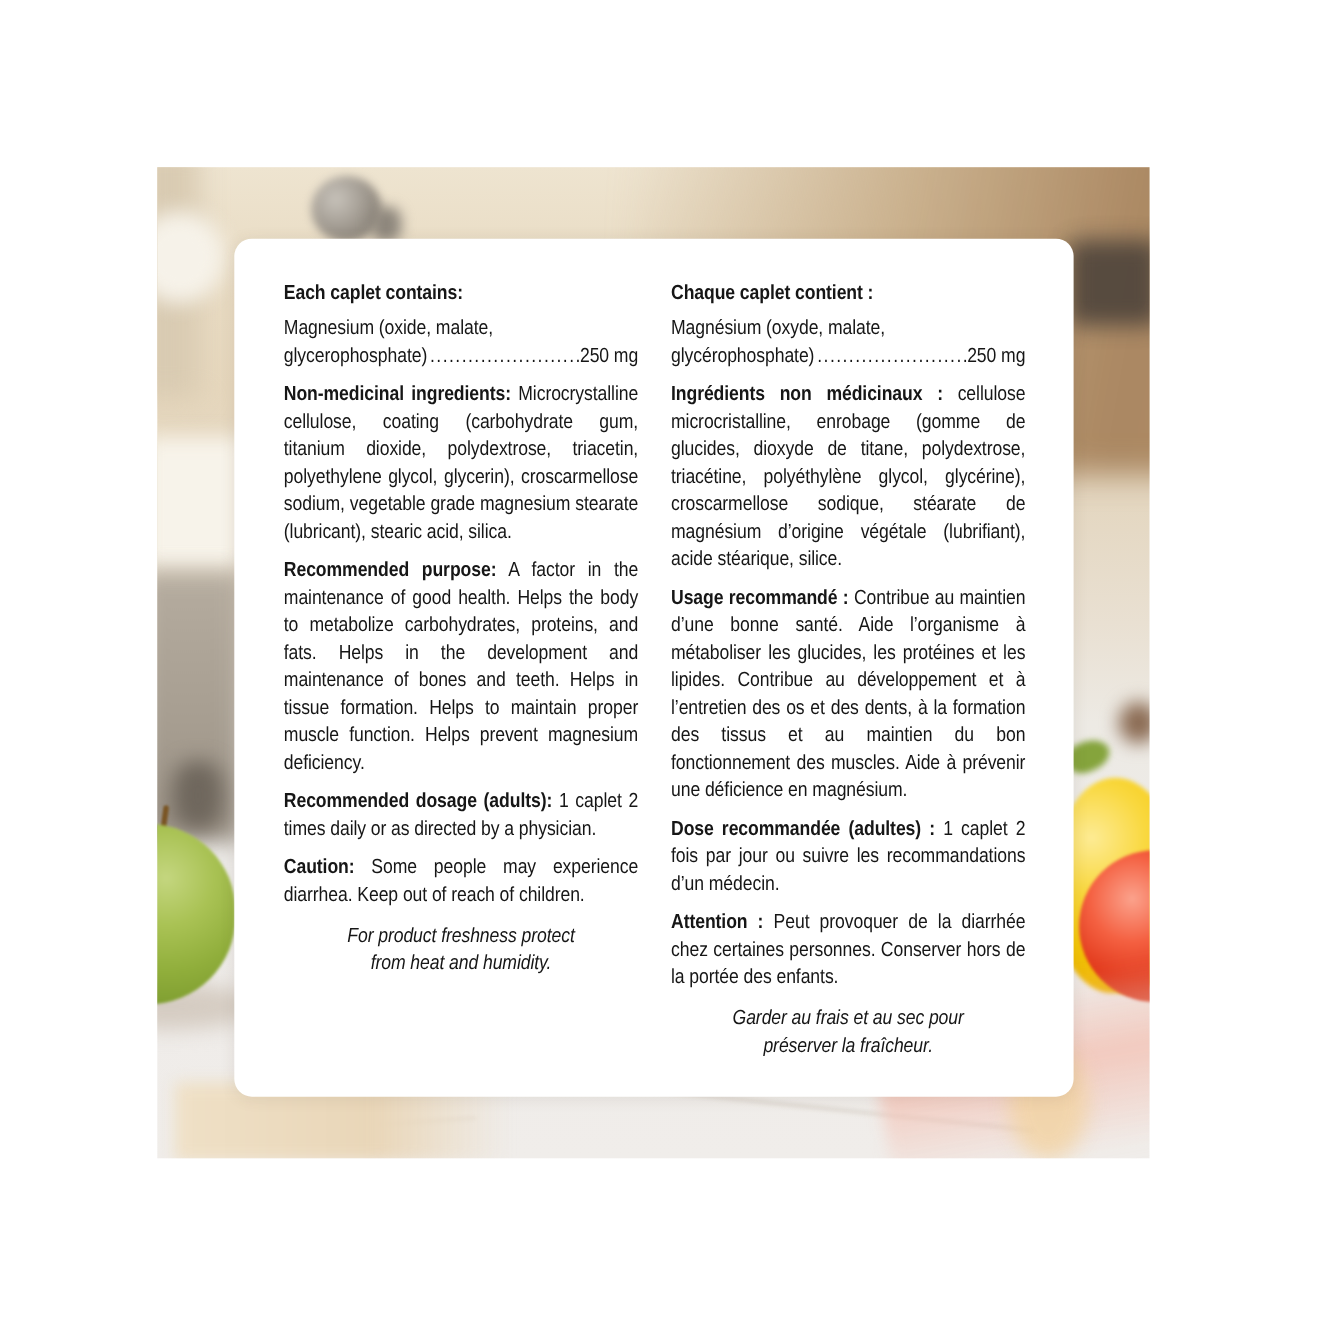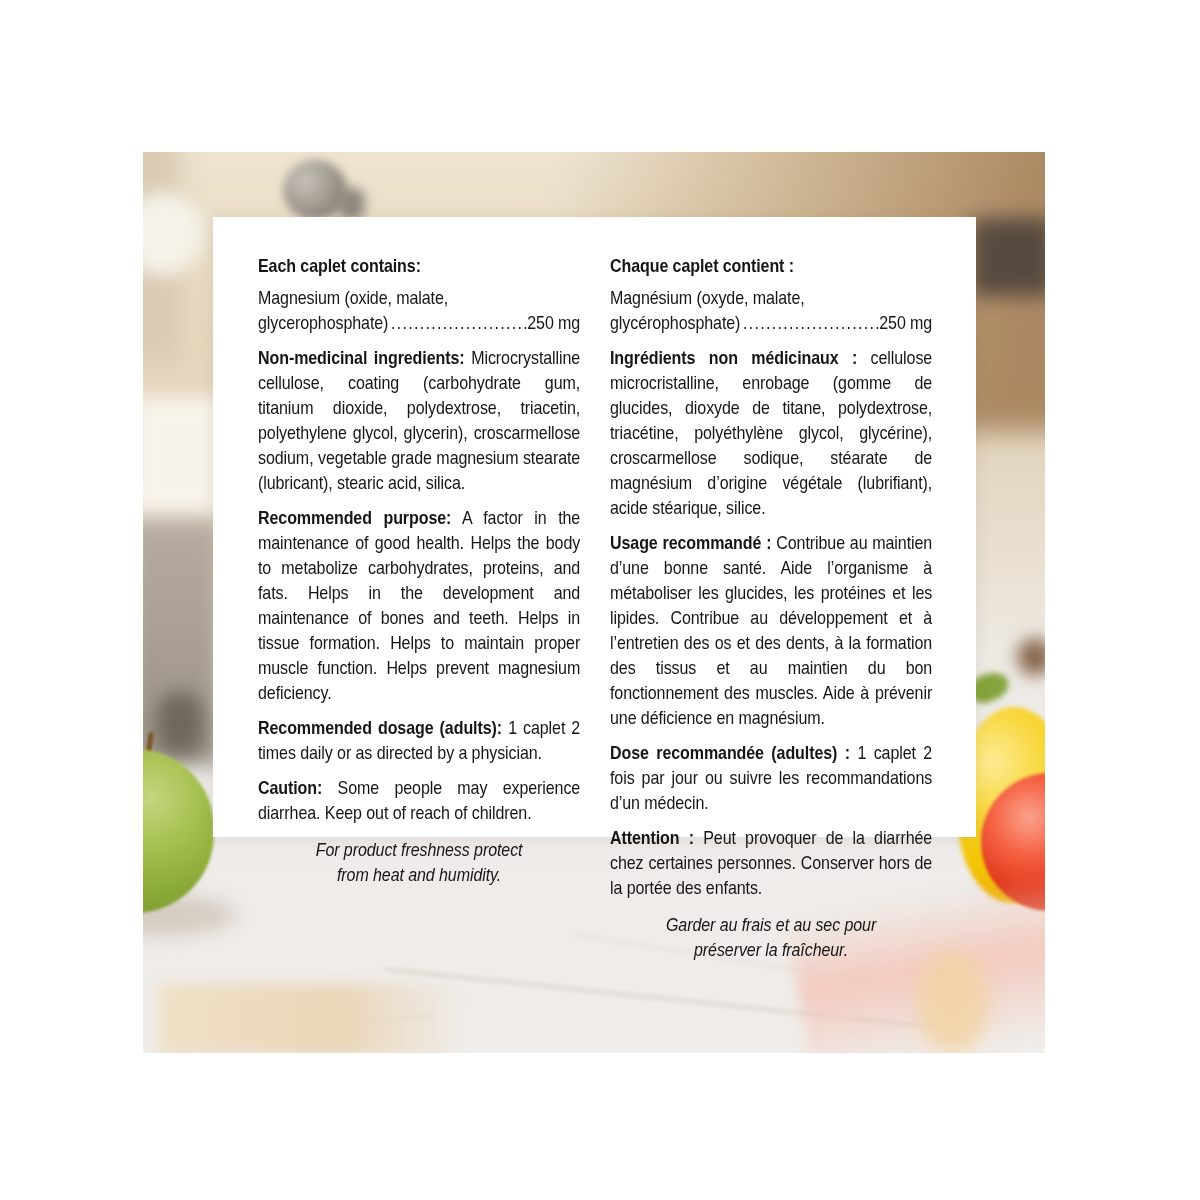--- a/index.html
+++ b/index.html
@@ -78,25 +78,26 @@
     left:16px;top:832px;width:305px;height:72px;
     background:linear-gradient(90deg,#efe0c6 0%, #e9d6b8 60%, rgba(233,214,184,0) 100%);
     filter:blur(7px);
   }
   .marble-streak-a{left:240px;top:845px;width:560px;height:3px;background:#d7d0c8;transform:rotate(6deg);filter:blur(2px);opacity:.85;}
   .marble-streak-b{left:40px;top:872px;width:250px;height:2px;background:#dcd5ce;transform:rotate(-4deg);filter:blur(2px);opacity:.8;}
   .marble-streak-c{left:430px;top:805px;width:300px;height:2px;background:#ddd7d0;transform:rotate(9deg);filter:blur(2px);opacity:.7;}
 
   
   .panel{
-    position:absolute;left:70px;top:65px;width:763px;height:620px;
+    position:absolute;left:70px;top:65px;width:763px;height:780px;
     background:#ffffff;z-index:10;
     box-shadow:0 2px 14px rgba(90,70,50,0.10);
     box-sizing:border-box;
     padding:36px 45px 0 45px;
+    border-radius:16px;
   }
   .cols{display:flex;gap:30px;}
   .col{width:322px;overflow:visible;}
   .col-inner{
     width:372px;
     transform:scaleX(0.866);transform-origin:left top;
     color:#161616;
     font-size:18.5px;line-height:25px;letter-spacing:-0.1px;
   }
   .col-inner h3{margin:0 0 7px 0;font-size:18.5px;line-height:25px;font-weight:700;}

